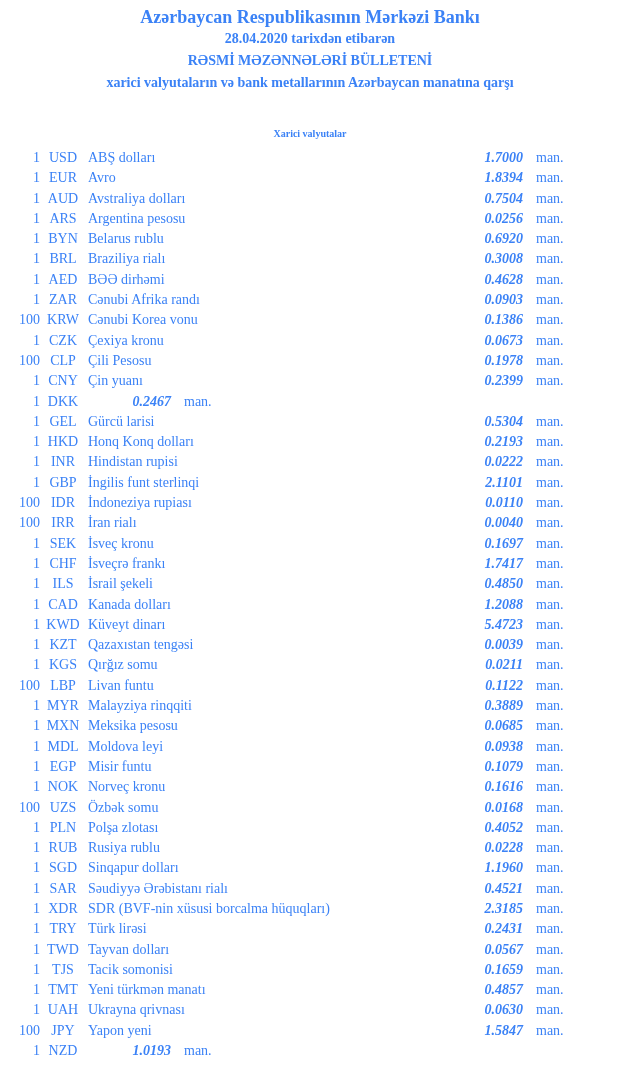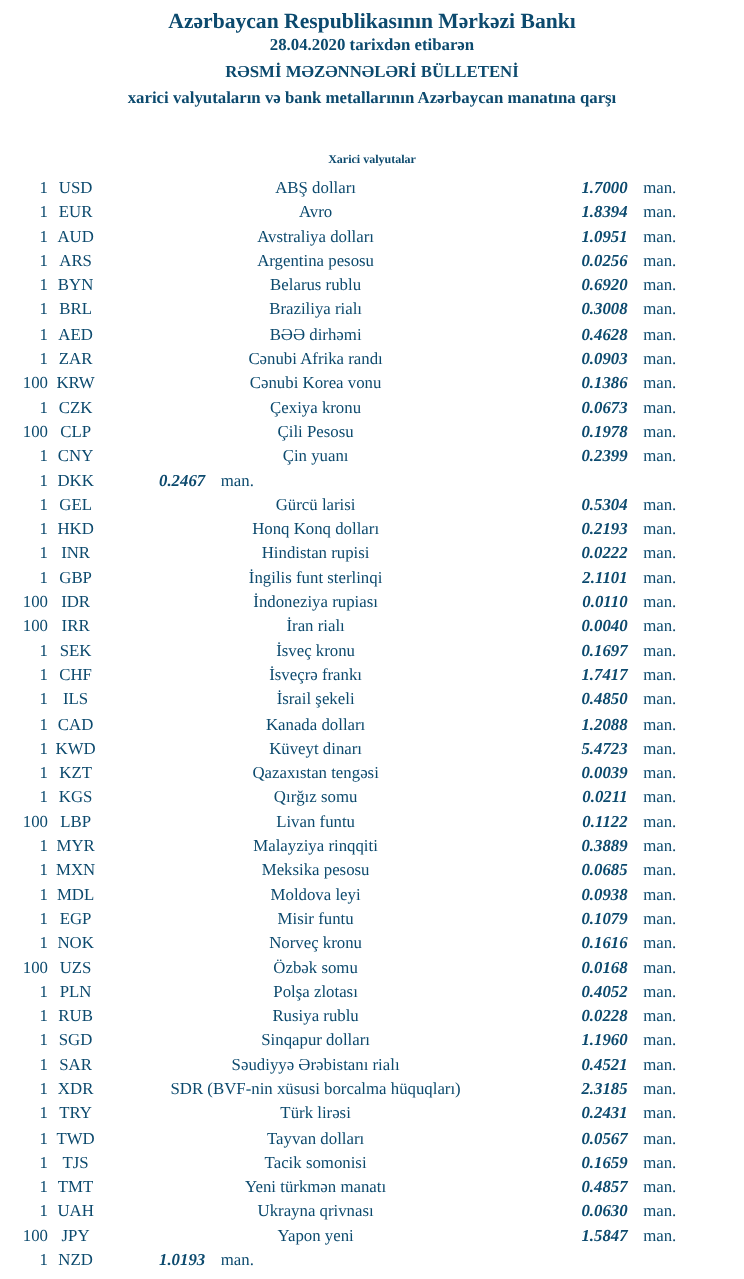--- a/index.html
+++ b/index.html
@@ -5,21 +5,21 @@
   html, body {
     margin: 0;
     padding: 0;
     background: #ffffff;
   }
   .page {
     position: relative;
     width: 620px;
     height: 1066px;
     background: #ffffff;
-    color: #0c4a6e;
+    color: #3b82f6;
     font-family: "Liberation Serif", "DejaVu Serif", serif;
     overflow: hidden;
   }
   .doc-header { text-align: center; }
   .doc-title {
     margin: 6px 0 0 0;
     font-size: 18px;
     line-height: 22px;
     font-weight: bold;
   }
@@ -54,21 +54,20 @@
   }
   .col-code {
     width: 46px;
     text-align: center;
     flex: 0 0 auto;
   }
   .col-name {
     flex: 1 1 auto;
     padding-left: 2px;
     overflow: hidden;
-    text-align: center;
   }
   .col-rate {
     width: 85px;
     text-align: right;
     font-weight: bold;
     font-style: italic;
     flex: 0 0 auto;
   }
   .col-unit {
     width: 97px;
@@ -106,21 +105,21 @@
     <span class="col-code">EUR</span>
     <span class="col-name">Avro</span>
     <span class="col-rate">1.8394</span>
     <span class="col-unit">man.</span>
   </div>
 
   <div class="rate-row">
     <span class="col-qty">1</span>
     <span class="col-code">AUD</span>
     <span class="col-name">Avstraliya dolları</span>
-    <span class="col-rate">1.0951</span>
+    <span class="col-rate">0.7504</span>
     <span class="col-unit">man.</span>
   </div>
 
   <div class="rate-row">
     <span class="col-qty">1</span>
     <span class="col-code">ARS</span>
     <span class="col-name">Argentina pesosu</span>
     <span class="col-rate">0.0256</span>
     <span class="col-unit">man.</span>
   </div>

